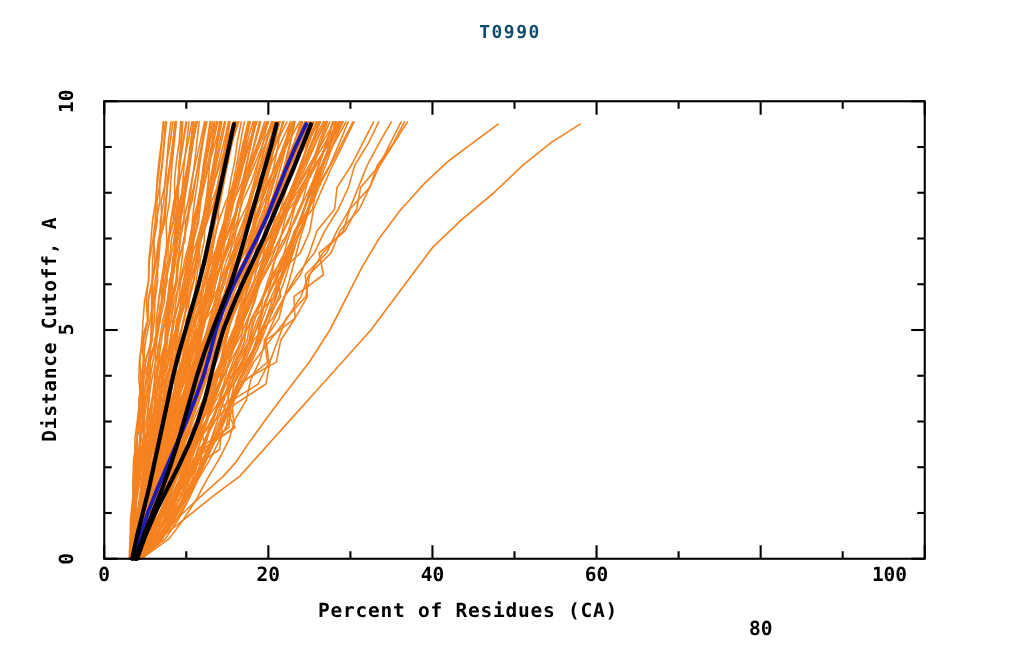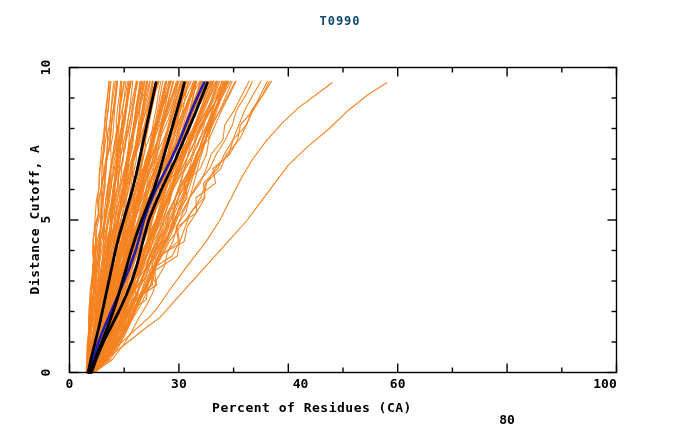--- a/index.html
+++ b/index.html
@@ -252,24 +252,24 @@
         <line x1="69.5" y1="67.5" x2="78.5" y2="67.5" stroke="#000000" stroke-width="1.4"></line>
         <line x1="616.5" y1="67.5" x2="607.5" y2="67.5" stroke="#000000" stroke-width="1.4"></line>
       </g>
     </svg>
 
   <div id="xlabel">Percent of Residues (CA)</div>
   <div id="ylabel">Distance Cutoff, A</div>
 
   <div id="xtick-labels">
       <div class="xtick-label" style="left: 49.5px;">0</div>
-      <div class="xtick-label" style="left: 158.9px;">30</div>
-      <div class="xtick-label" style="left: 268.3px; text-align: right;">40</div>
+      <div class="xtick-label" style="left: 158.9px;">20</div>
+      <div class="xtick-label" style="left: 268.3px;">40</div>
       <div class="xtick-label" style="left: 377.7px;">60</div>
       <div class="xtick-label" style="left: 487.1px; margin-top: 36px;">80</div>
-      <div class="xtick-label" style="left: 585px;">100</div>
+      <div class="xtick-label" style="left: 573px;">100</div>
     </div>
   <div id="ytick-labels">
       <div class="ytick-label" style="left: 29.5px; top: 364.5px;">0</div>
       <div class="ytick-label" style="left: 29.5px; top: 212px;">5</div>
       <div class="ytick-label" style="left: 29.5px; top: 59.5px;">10</div>
     </div>
 </div>
 
 </body></html>

